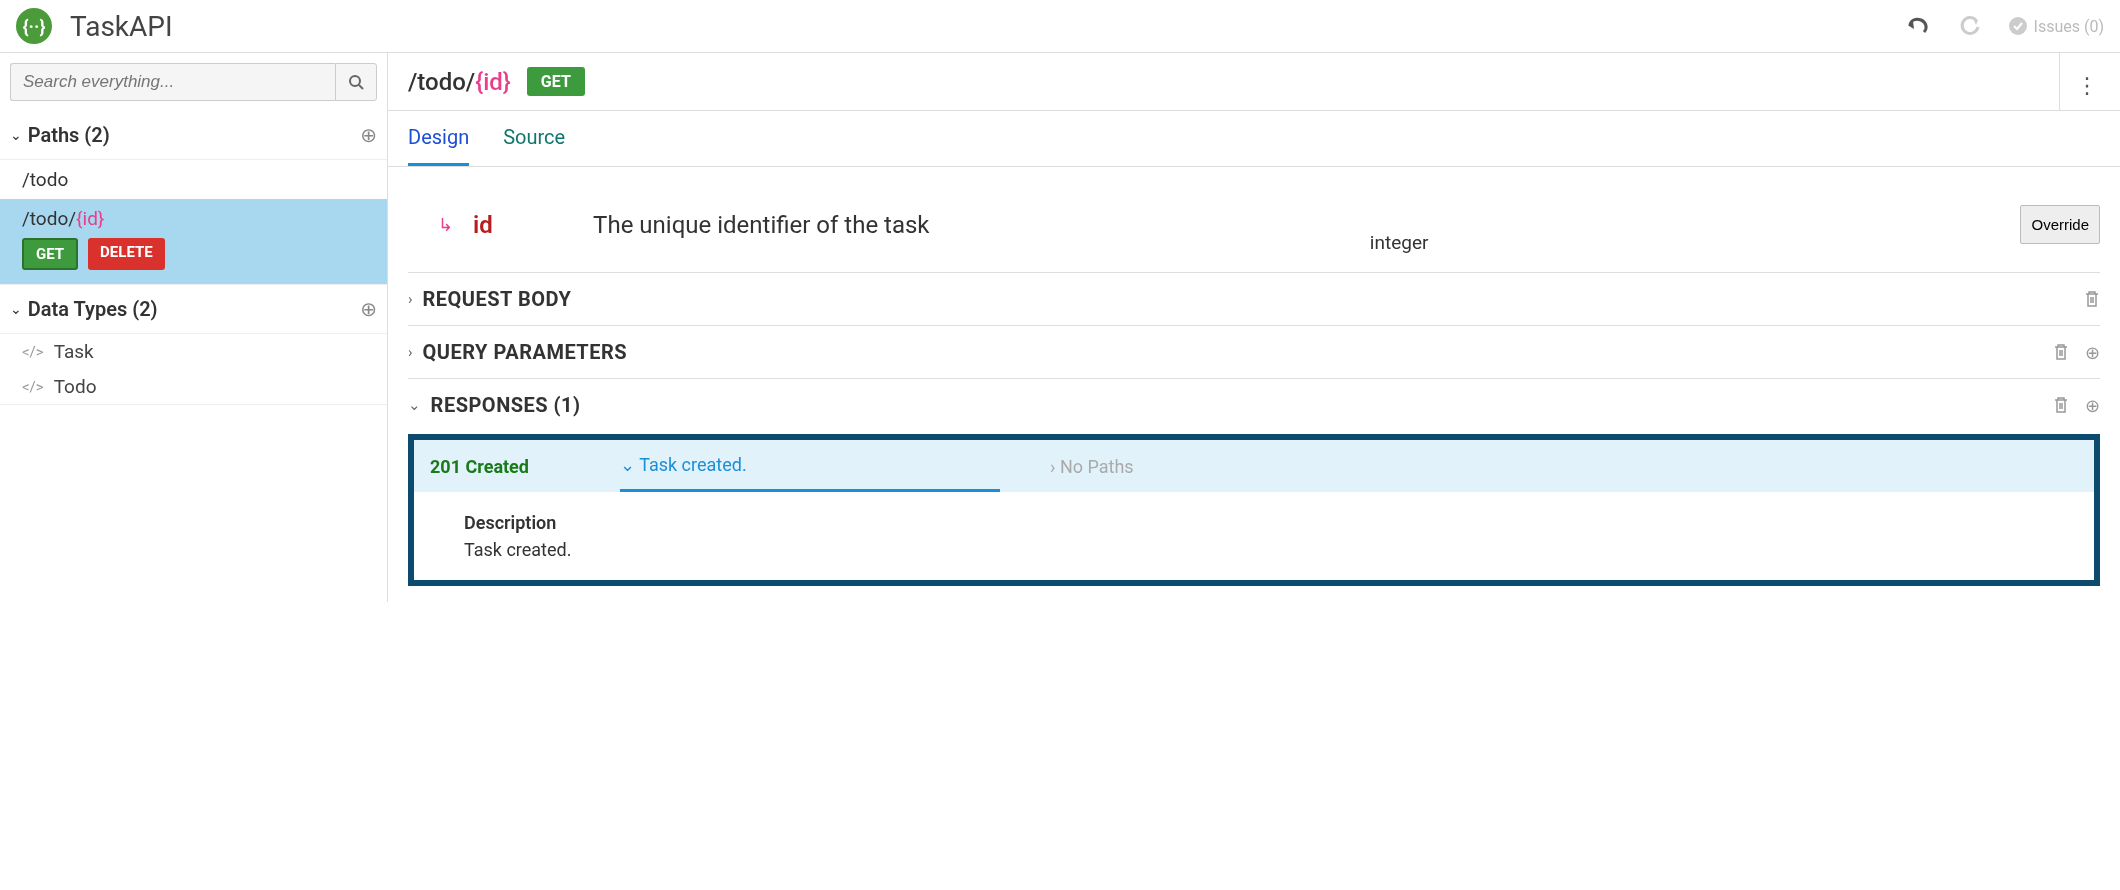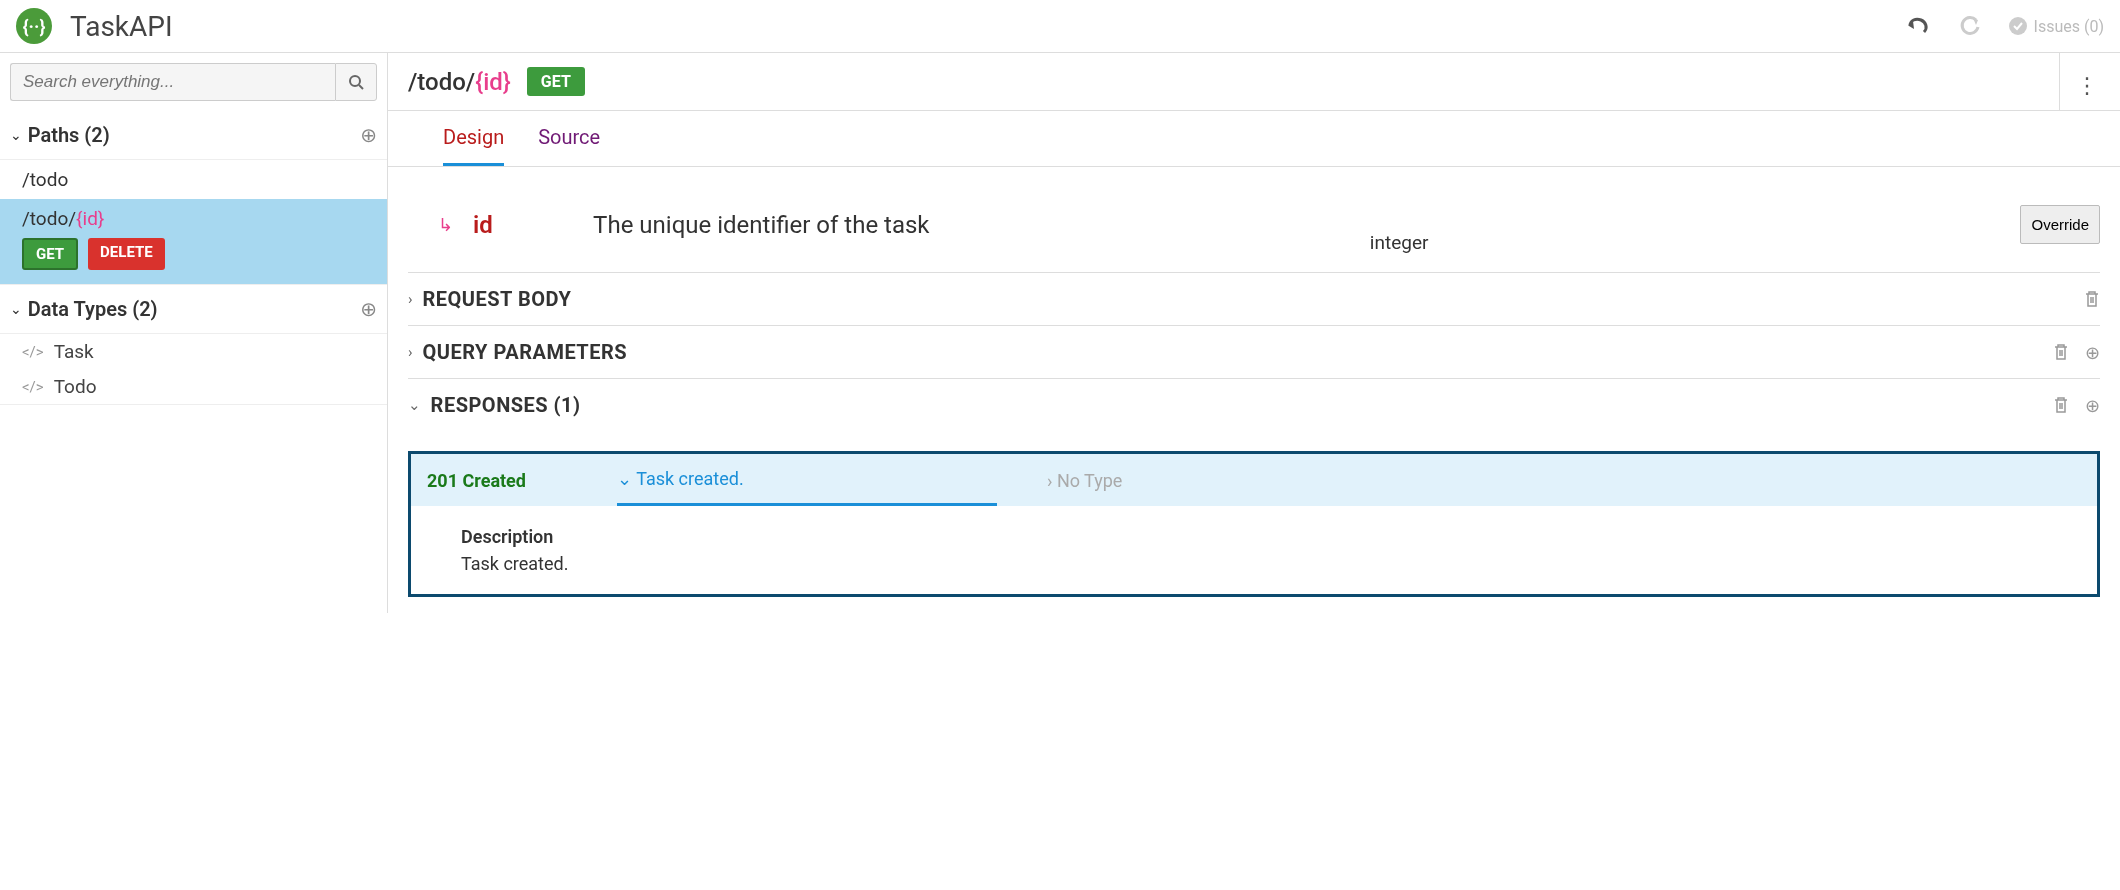--- a/index.html
+++ b/index.html
@@ -28,34 +28,34 @@
 .method-get { background: #3d9b3d; border: 2px solid #2c722c; }
 .method-delete { background: #d9322d; }
 .dt-item { padding: 6px 22px; font-size: 19px; color: #444; cursor: pointer; display: flex; align-items: center; gap: 10px; }
 .dt-icon { color: #999; font-size: 15px; }
 .content { flex: 1; position: relative; }
 .content-header { display: flex; align-items: center; padding: 14px 20px; gap: 16px; border-right: 1px solid #ddd; margin-right: 60px; }
 .content-header .path { font-size: 24px; font-weight: 500; }
 .header-method { background: #3d9b3d; color: #fff; font-weight: bold; padding: 5px 14px; border-radius: 3px; font-size: 16px; }
 .kebab { position: absolute; right: 22px; top: 20px; font-size: 22px; color: #555; cursor: pointer; }
 .tabs { display: flex; gap: 34px; padding: 0 20px; border-bottom: 1px solid #ddd; border-top: 1px solid #ddd; }
-.tab { padding: 14px 0; font-size: 20px; color: #701a75; cursor: pointer; }
-.tab.active { color: #b91c1c; border-bottom: 3px solid #1a8fd8; margin-left: 35px; }
+.tab { padding: 14px 0; font-size: 20px; color: #0f766e; cursor: pointer; }
+.tab.active { color: #1d4ed8; border-bottom: 3px solid #1a8fd8; }
 .inner { padding: 18px 20px 0 20px; }
 .param-row { display: flex; align-items: center; padding: 10px 0 18px 30px; gap: 20px; }
 .param-row .arrow { color: #e83e8c; font-size: 18px; }
 .param-row .pname { color: #b91c1c; font-weight: 600; font-size: 24px; min-width: 100px; }
 .param-row .pdesc { font-size: 24px; flex: 1.2; color: #333; }
 .param-row .ptype { font-size: 19px; color: #333; flex: 1; margin-top: 36px; }
 .override-btn { border: 1px solid #bbb; background: #eee; padding: 10px 10px; font-size: 15px; cursor: pointer; border-radius: 2px; }
 .sect-row { display: flex; align-items: center; padding: 14px 0; border-top: 1px solid #ddd; gap: 10px; }
 .sect-row .chev { color: #666; font-size: 15px; }
 .sect-row .label { font-weight: 700; font-size: 20px; flex: 1; letter-spacing: 0.5px; }
 .sect-row .trash, .sect-row .plus { color: #999; font-size: 18px; cursor: pointer; margin-left: 6px; }
-.response-box { border: 3px solid #0c4a6e; margin-top: 20px; margin-bottom: 16px; }
+.response-box { border: 6px solid #0c4a6e; margin-top: 3px; margin-bottom: 16px; }
 .response-head { background: #e1f2fb; display: flex; align-items: center; padding: 14px 16px; gap: 50px; }
 .response-head .status { color: #1a7a1a; font-weight: 700; font-size: 18px; min-width: 140px; }
 .response-head .msg { color: #1a8fd8; font-size: 18px; border-bottom: 3px solid #1a8fd8; padding-bottom: 14px; margin-bottom: -14px; flex: 0 0 380px; cursor: pointer; }
 .response-head .notype { color: #aaa; font-size: 18px; cursor: pointer; }
 .response-body { padding: 20px 50px; }
 .response-body .dlabel { font-weight: 600; font-size: 18px; margin-bottom: 6px; }
 .response-body .dtext { font-size: 18px; color: #333; }
 svg { display: block; }
 </style>
 </head>
@@ -189,21 +189,21 @@
         <span class="plus">⊕</span>
       </div>
 
       <div class="response-box">
         <div class="response-head">
           <span class="status">201 Created</span>
           <span class="msg">
             <span>⌄ </span><span>Task created.</span>
           </span>
           <span class="notype">
-            <span>› </span><span>No Type</span>
+            <span>› </span><span>No Paths</span>
           </span>
         </div>
         <div class="response-body">
           <div class="dlabel">Description</div>
           <div class="dtext">Task created.</div>
         </div>
       </div>
     </div>
   </div>
 </div>

